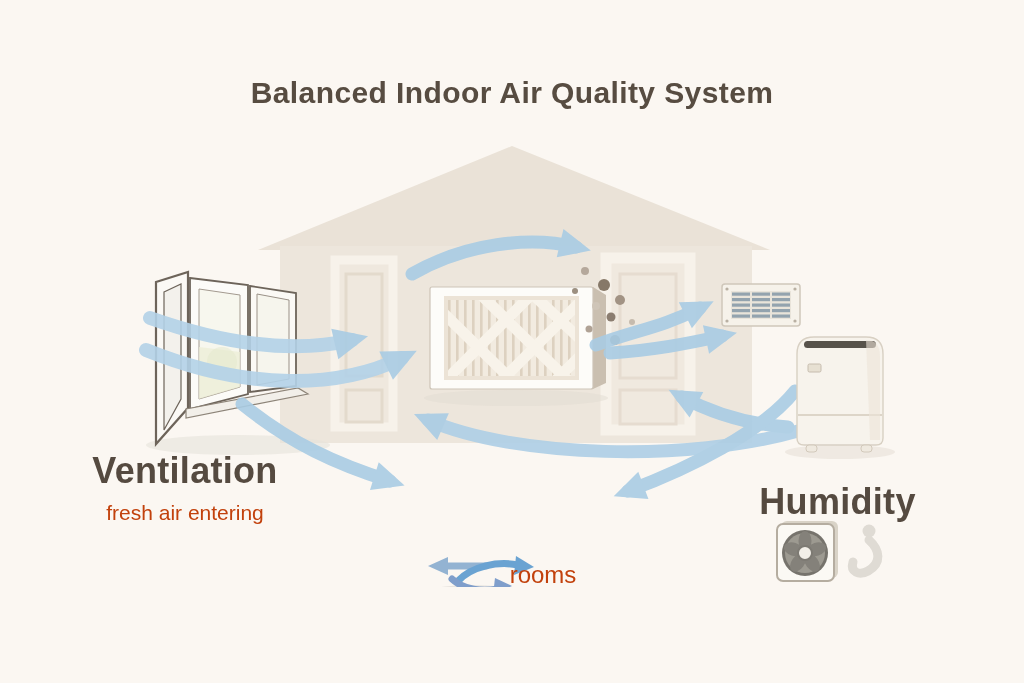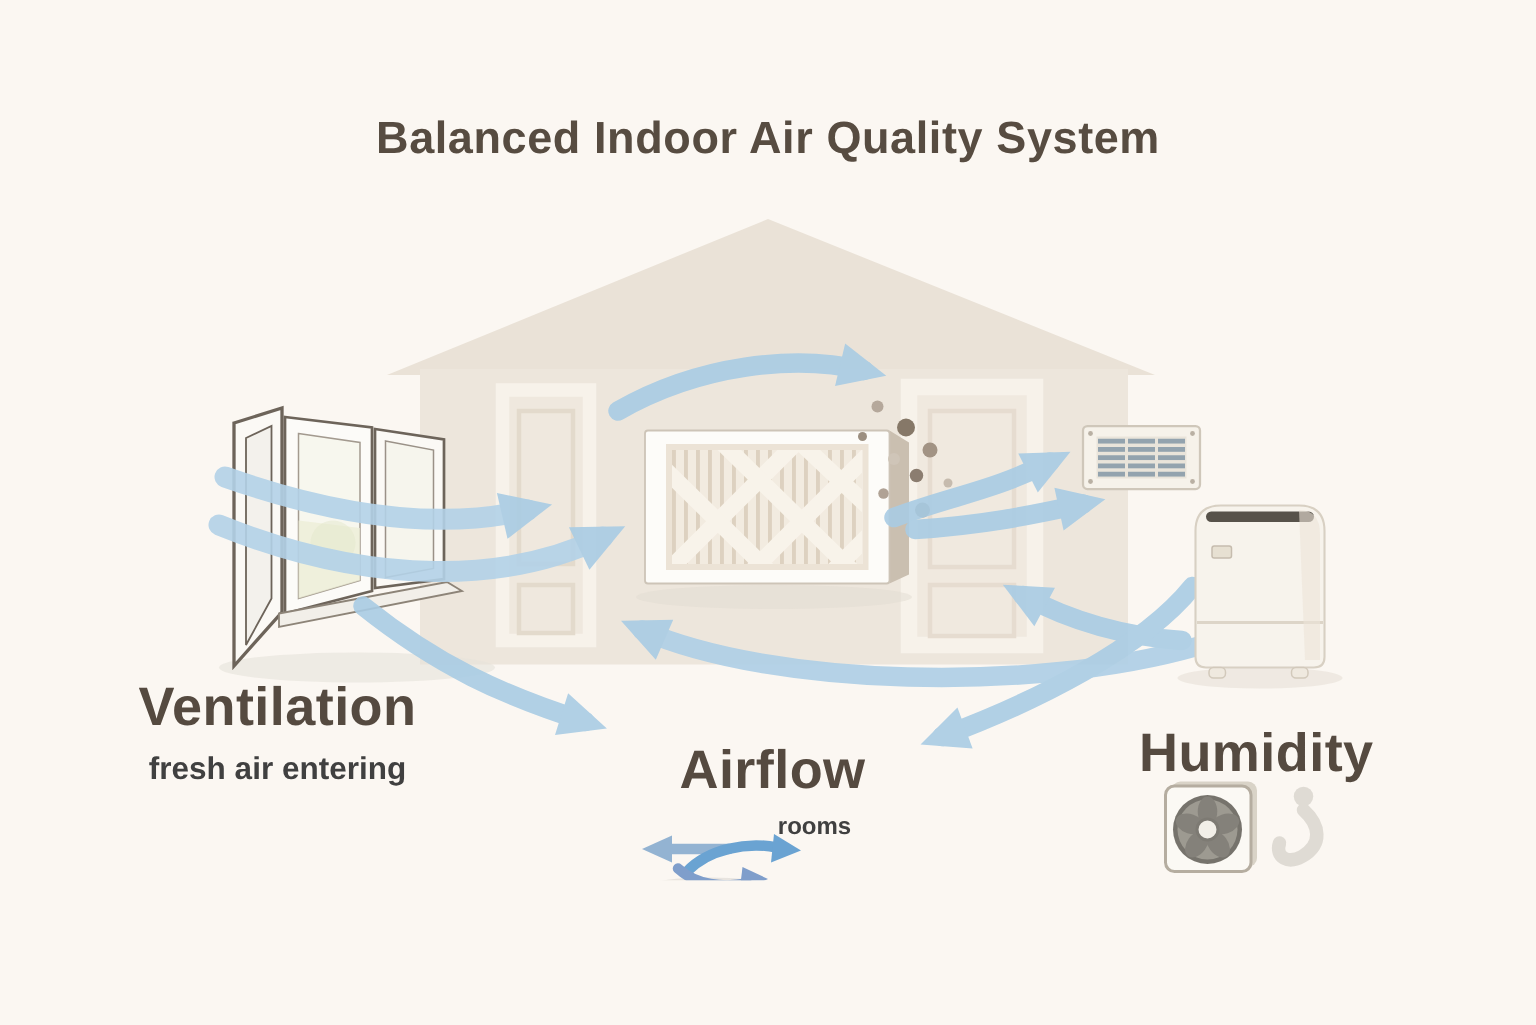--- a/index.html
+++ b/index.html
@@ -3,27 +3,27 @@
 <meta charset="utf-8">
 <style>
   html,body { margin:0; padding:0; background:#fbf7f2; }
   .canvas {
     position:relative; width:1024px; height:587px; overflow:hidden;
     background:#fbf7f2; font-family:"Liberation Sans", sans-serif;
   }
   .art { position:absolute; left:0; top:0; }
   .txt { position:absolute; text-align:center; color:#554a40; }
   .heading { font-size:36px; font-weight:600; letter-spacing:0.3px; }
-  .sub { font-size:21px; font-weight:700; color:#404040; }
+  .sub { font-size:21px; font-weight:400; color:#c2410c; }
   #title { left:0; top:76px; width:1024px; font-size:30px; font-weight:600; color:#574c41; letter-spacing:0.4px; }
   #vent-block { left:60px; top:450px; width:250px; }
   #vent-sub { margin-top:9px; }
   #airflow-block { left:400px; top:492px; width:230px; }
   #airflow-sub1 { left:405px; top:536px; width:270px; font-size:20px; }
-  #airflow-sub2 { left:498px; top:543px; width:90px; font-size:16px; }
+  #airflow-sub2 { left:498px; top:561px; width:90px; font-size:24px; }
   #humidity-block { left:745px; top:450px; width:185px; line-height:31px;margin-top:36px; }
 </style>
 </head>
 <body>
 
 <div class="canvas">
 
   <svg class="art" width="1024" height="683" viewBox="0 0 1024 683">
     <defs>
       <marker id="ah" viewBox="0 0 10 10" refX="5" refY="5" markerWidth="2.8" markerHeight="2.8" orient="auto-start-reverse">
@@ -184,20 +184,19 @@
     </g>
   </svg>
 
   <div class="txt" id="title">Balanced Indoor Air Quality System</div>
 
   <div class="txt" id="vent-block">
     <div class="heading">Ventilation</div>
     <div class="sub" id="vent-sub">fresh air entering</div>
   </div>
 
-  <div class="txt heading" id="airflow-block">Airflow</div>
   <div class="txt sub" id="airflow-sub2">rooms</div>
 
   <div class="txt heading" id="humidity-block">
     <div>Humidity</div>
   </div>
 
 </div>
 
 </body></html>

